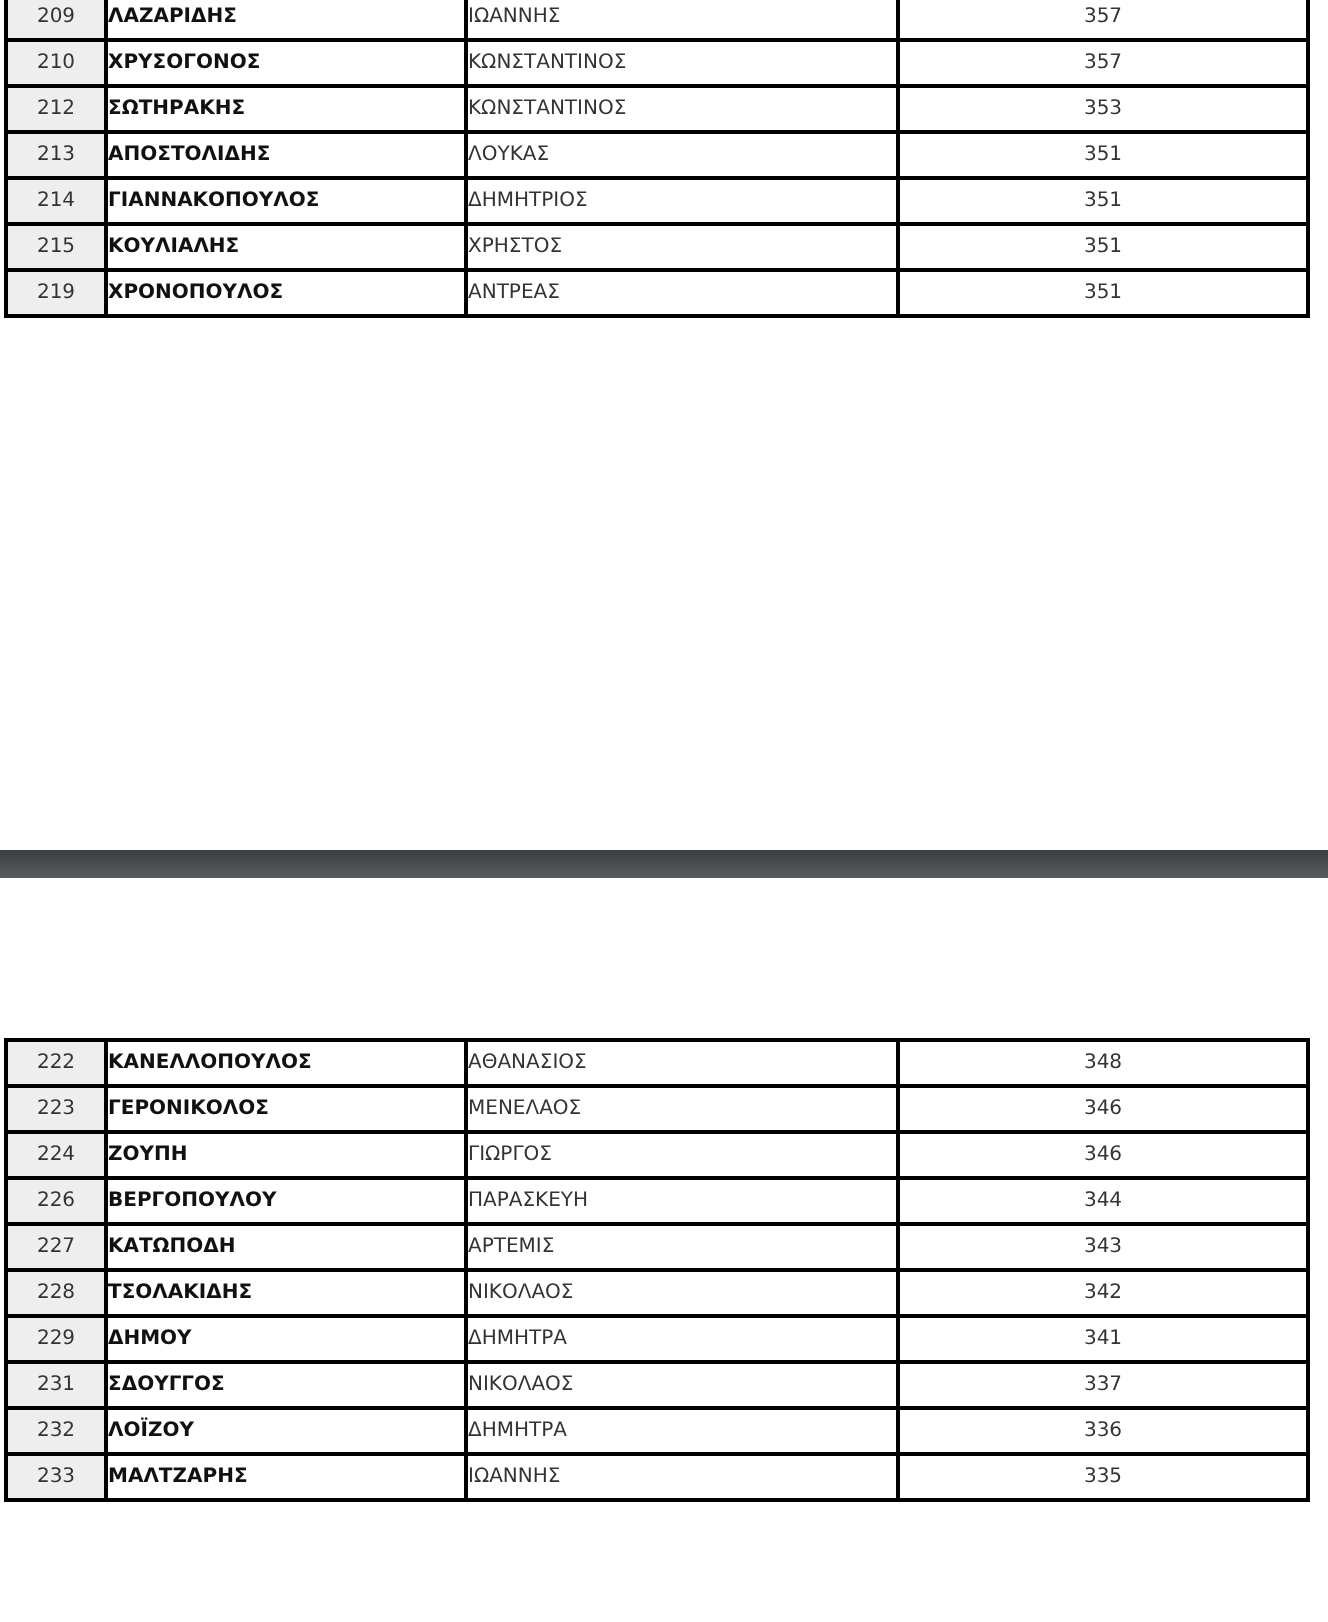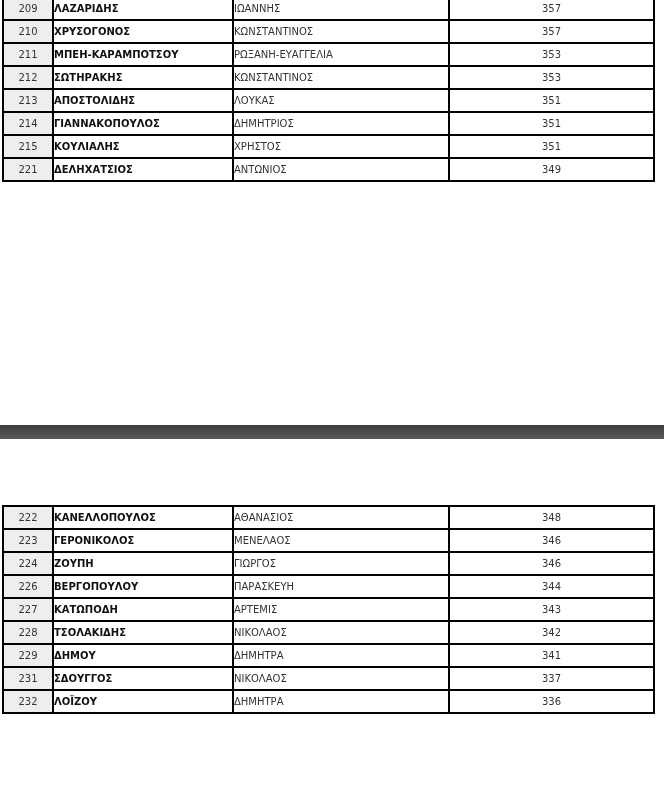--- a/index.html
+++ b/index.html
@@ -34,21 +34,21 @@
     }
 
     table.results {
       position: absolute;
       left: 2px;
       border-collapse: collapse;
       table-layout: fixed;
       width: 653px;
     }
     .page-top table.results { top: -4px; }
-    .page-bottom table.results { top: 66px; }
+    .page-bottom table.results { top: 80px; }
 
     table.results td {
       border: 2px solid #000000;
       height: 21px;
       padding: 0;
       font-size: 10px;
       line-height: 21px;
       white-space: nowrap;
       overflow: hidden;
     }
@@ -86,26 +86,20 @@
           <td class="col-firstname">ΙΩΑΝΝΗΣ</td>
           <td class="col-score">357</td>
         </tr>
         <tr>
           <td class="col-rank">210</td>
           <td class="col-surname">ΧΡΥΣΟΓΟΝΟΣ</td>
           <td class="col-firstname">ΚΩΝΣΤΑΝΤΙΝΟΣ</td>
           <td class="col-score">357</td>
         </tr>
         <tr>
-          <td class="col-rank">211</td>
-          <td class="col-surname">ΜΠΕΗ-ΚΑΡΑΜΠΟΤΣΟΥ</td>
-          <td class="col-firstname">ΡΩΞΑΝΗ-ΕΥΑΓΓΕΛΙΑ</td>
-          <td class="col-score">353</td>
-        </tr>
-        <tr>
           <td class="col-rank">212</td>
           <td class="col-surname">ΣΩΤΗΡΑΚΗΣ</td>
           <td class="col-firstname">ΚΩΝΣΤΑΝΤΙΝΟΣ</td>
           <td class="col-score">353</td>
         </tr>
         <tr>
           <td class="col-rank">213</td>
           <td class="col-surname">ΑΠΟΣΤΟΛΙΔΗΣ</td>
           <td class="col-firstname">ΛΟΥΚΑΣ</td>
           <td class="col-score">351</td>
@@ -116,24 +110,24 @@
           <td class="col-firstname">ΔΗΜΗΤΡΙΟΣ</td>
           <td class="col-score">351</td>
         </tr>
         <tr>
           <td class="col-rank">215</td>
           <td class="col-surname">ΚΟΥΛΙΑΛΗΣ</td>
           <td class="col-firstname">ΧΡΗΣΤΟΣ</td>
           <td class="col-score">351</td>
         </tr>
         <tr>
-          <td class="col-rank">221</td>
-          <td class="col-surname">ΔΕΛΗΧΑΤΣΙΟΣ</td>
-          <td class="col-firstname">ΑΝΤΩΝΙΟΣ</td>
-          <td class="col-score">349</td>
+          <td class="col-rank">219</td>
+          <td class="col-surname">ΧΡΟΝΟΠΟΥΛΟΣ</td>
+          <td class="col-firstname">ΑΝΤΡΕΑΣ</td>
+          <td class="col-score">351</td>
         </tr>
       </tbody>
   </table>
 </div>
 
 <div class="page-separator"></div>
 
 <div class="page page-bottom">
   <table class="results">
     <tbody id="tbody-1">
@@ -184,15 +178,21 @@
           <td class="col-surname">ΣΔΟΥΓΓΟΣ</td>
           <td class="col-firstname">ΝΙΚΟΛΑΟΣ</td>
           <td class="col-score">337</td>
         </tr>
         <tr>
           <td class="col-rank">232</td>
           <td class="col-surname">ΛΟΪΖΟΥ</td>
           <td class="col-firstname">ΔΗΜΗΤΡΑ</td>
           <td class="col-score">336</td>
         </tr>
+        <tr>
+          <td class="col-rank">233</td>
+          <td class="col-surname">ΜΑΛΤΖΑΡΗΣ</td>
+          <td class="col-firstname">ΙΩΑΝΝΗΣ</td>
+          <td class="col-score">335</td>
+        </tr>
       </tbody>
   </table>
 </div>
 
 </body></html>

